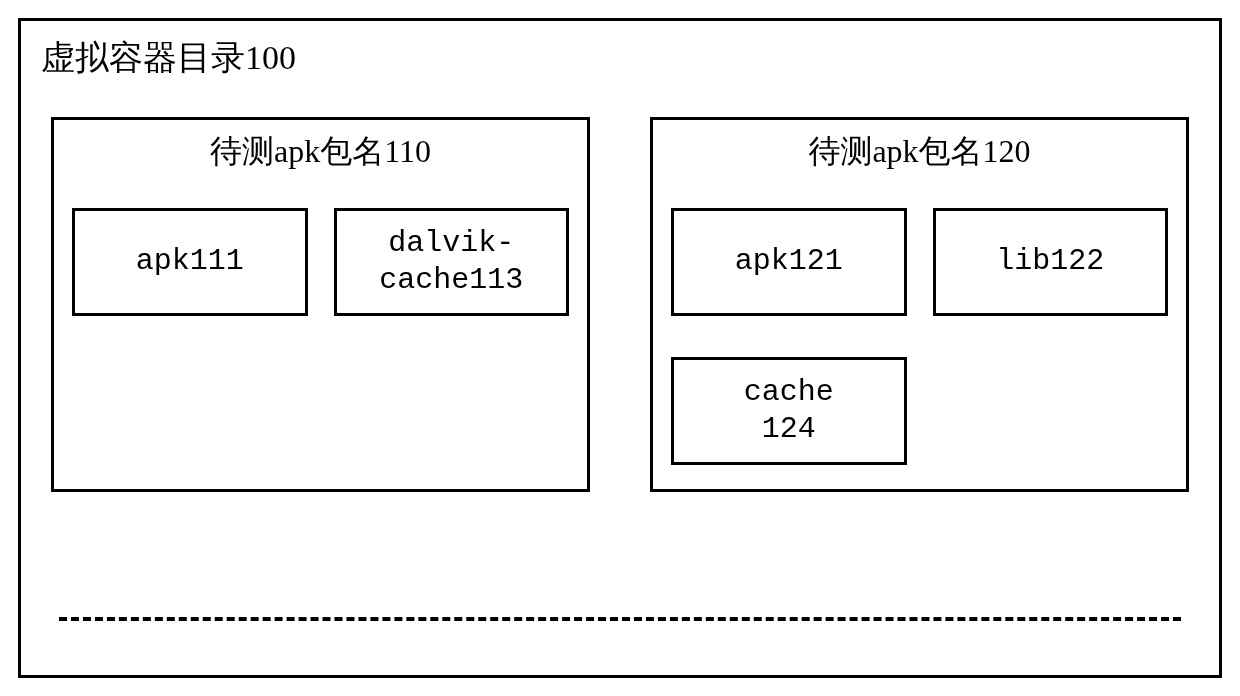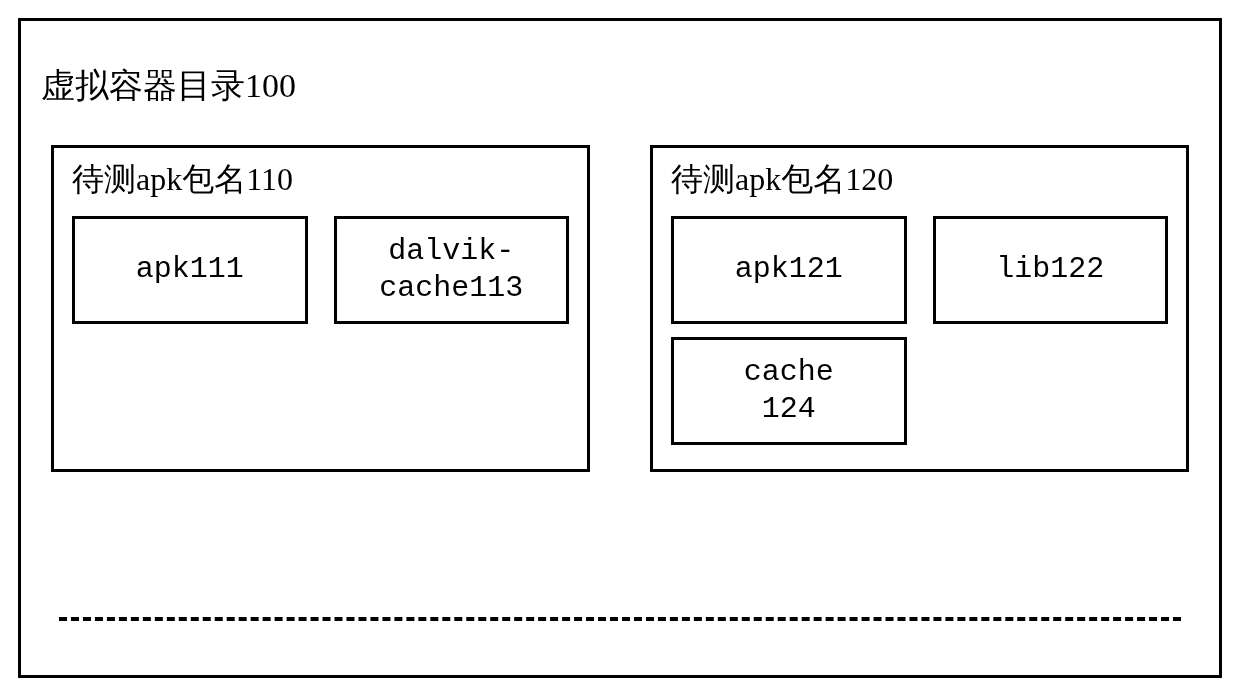--- a/index.html
+++ b/index.html
@@ -15,43 +15,43 @@
     border: 3px solid #000;
     width: 100%;
     height: 100%;
     padding: 10px 20px 20px 20px;
     position: relative;
   }
   .outer-title {
     font-size: 34px;
     color: #000;
     padding: 4px 0 36px 0;
-    margin-top: 28px;
   }
   .packages-row {
     display: flex;
     justify-content: space-between;
     gap: 60px;
     padding: 0 10px;
   }
   .pkg {
     border: 3px solid #000;
     flex: 1;
     padding: 8px 18px 24px 18px;
   }
   .pkg-title {
     font-size: 32px;
     color: #000;
-    padding: 2px 0 14px 0;
+    padding: 2px 0 34px 0;
+    text-align: center;
   }
   .cells {
     display: grid;
     grid-template-columns: 1fr 1fr;
     grid-template-rows: 1fr 1fr;
-    gap: 13px 26px;
+    gap: 41px 26px;
   }
   .cell {
     border: 3px solid #000;
     height: 108px;
     display: flex;
     align-items: center;
     justify-content: center;
     text-align: center;
     font-size: 30px;
     line-height: 1.25;

